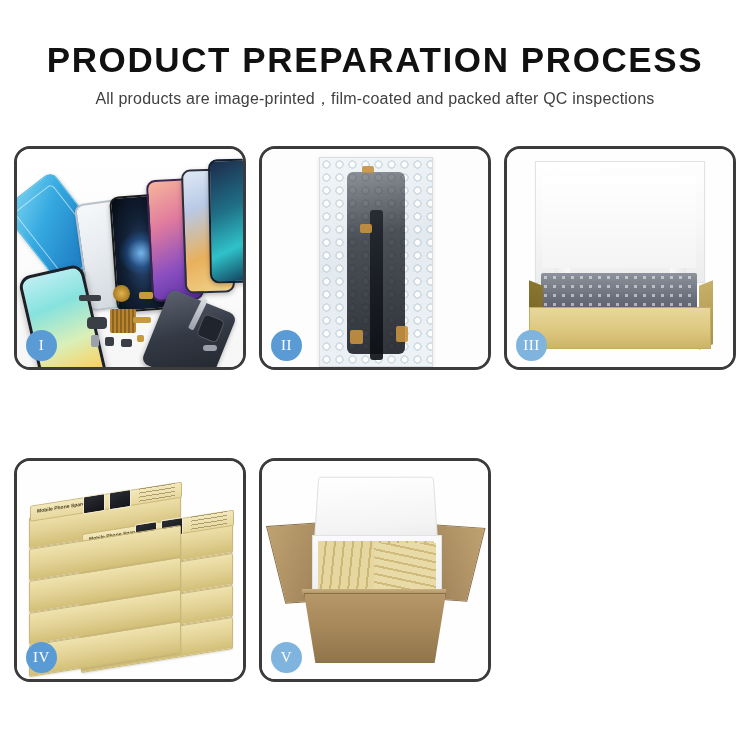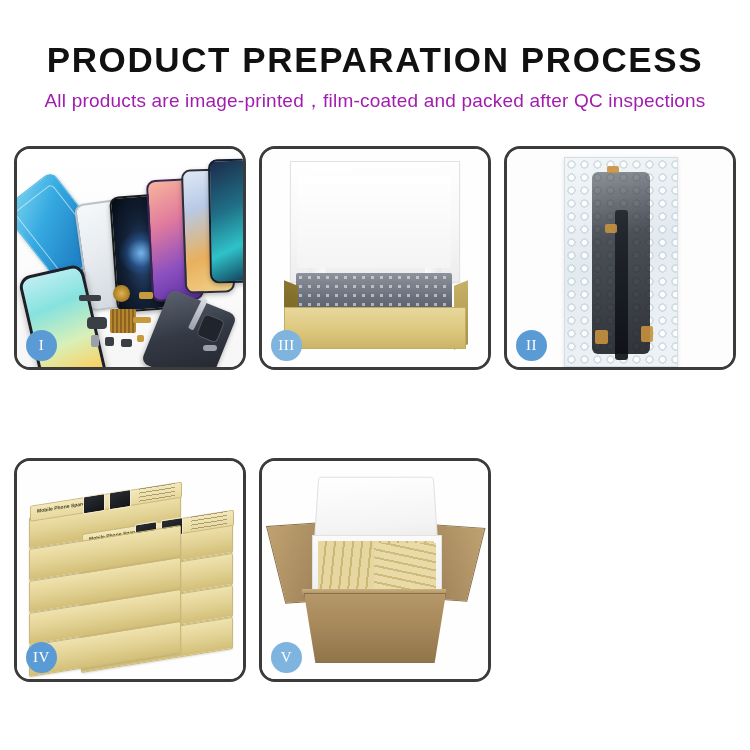--- a/index.html
+++ b/index.html
@@ -14,22 +14,22 @@
   
   .header{position:absolute;left:0;top:0;width:750px;text-align:center;}
   .title{
     margin:0;padding-top:42px;
     font-size:35px;font-weight:700;letter-spacing:1.6px;
     color:#111;line-height:1;white-space:nowrap;
     font-family:"Liberation Sans",sans-serif;
   }
   .subtitle{
     margin:0;padding-top:14px;
-    font-size:19px;font-weight:400;letter-spacing:.2px;
-    color:#a21caf;line-height:1;white-space:nowrap;
+    font-size:16px;font-weight:400;letter-spacing:.2px;
+    color:#404040;line-height:1;white-space:nowrap;
   }
 
   
   .grid{
     position:absolute;left:14px;top:146px;
     width:722px;
     display:grid;
     grid-template-columns:232px 232px 232px;
     grid-template-rows:224px 224px;
     column-gap:13px;row-gap:88px;
@@ -353,49 +353,49 @@
         <div class="part dark" style="left:88px;top:188px;width:9px;height:9px;"></div>
         <div class="part dark" style="left:104px;top:190px;width:11px;height:8px;"></div>
         <div class="part gold" style="left:120px;top:186px;width:7px;height:7px;"></div>
         <div class="part" style="left:178px;top:148px;width:6px;height:34px;transform:rotate(26deg);background:linear-gradient(180deg,#d8dde2,#9aa1aa);"></div>
         <div class="part" style="left:186px;top:196px;width:14px;height:6px;border-radius:3px;"></div>
       </div>
       <div class="badge">I</div>
     </div>
 
     <div class="panel">
+      <div class="panel-inner p2">
+        <div class="bw-bag">
+          <div class="bw-part"></div>
+          <div class="bw-flex"></div>
+          <div class="bw-tab" style="left:42px;top:8px;width:12px;height:7px;"></div>
+          <div class="bw-tab" style="left:40px;top:66px;width:12px;height:9px;"></div>
+          <div class="bw-tab" style="left:30px;top:172px;width:13px;height:14px;"></div>
+          <div class="bw-tab" style="left:76px;top:168px;width:12px;height:16px;"></div>
+        </div>
+      </div>
+      <div class="badge">II</div>
+    </div>
+
+    <div class="panel">
       <div class="panel-inner p3">
         <div class="b3-lid">
           <div class="b3-lid-flapL"></div>
           <div class="b3-lid-flapR"></div>
           <div class="b3-foam" style="left:6px;top:14px;width:154px;height:92px;"></div>
         </div>
         <div class="b3-contents"></div>
         <div class="b3-side"></div>
         <div class="b3-sideR"></div>
         <div class="b3-front"></div>
       </div>
       <div class="badge pale">III</div>
     </div>
 
     <div class="panel">
-      <div class="panel-inner p2">
-        <div class="bw-bag">
-          <div class="bw-part"></div>
-          <div class="bw-flex"></div>
-          <div class="bw-tab" style="left:42px;top:8px;width:12px;height:7px;"></div>
-          <div class="bw-tab" style="left:40px;top:66px;width:12px;height:9px;"></div>
-          <div class="bw-tab" style="left:30px;top:172px;width:13px;height:14px;"></div>
-          <div class="bw-tab" style="left:76px;top:168px;width:12px;height:16px;"></div>
-        </div>
-      </div>
-      <div class="badge">II</div>
-    </div>
-
-    <div class="panel">
       <div class="panel-inner p4">
         <div class="stack">
 
           <div class="sbox" style="left:6px;top:30px;">
             <div class="lid">
               <div class="slabel">Mobile Phone Spare Parts</div>
               <div class="swin" style="left:52px;top:-2px;height:16px;"></div>
               <div class="swin" style="left:78px;top:-2px;height:16px;"></div>
               <div class="slines" style="top:-1px;height:14px;"></div>
             </div>

